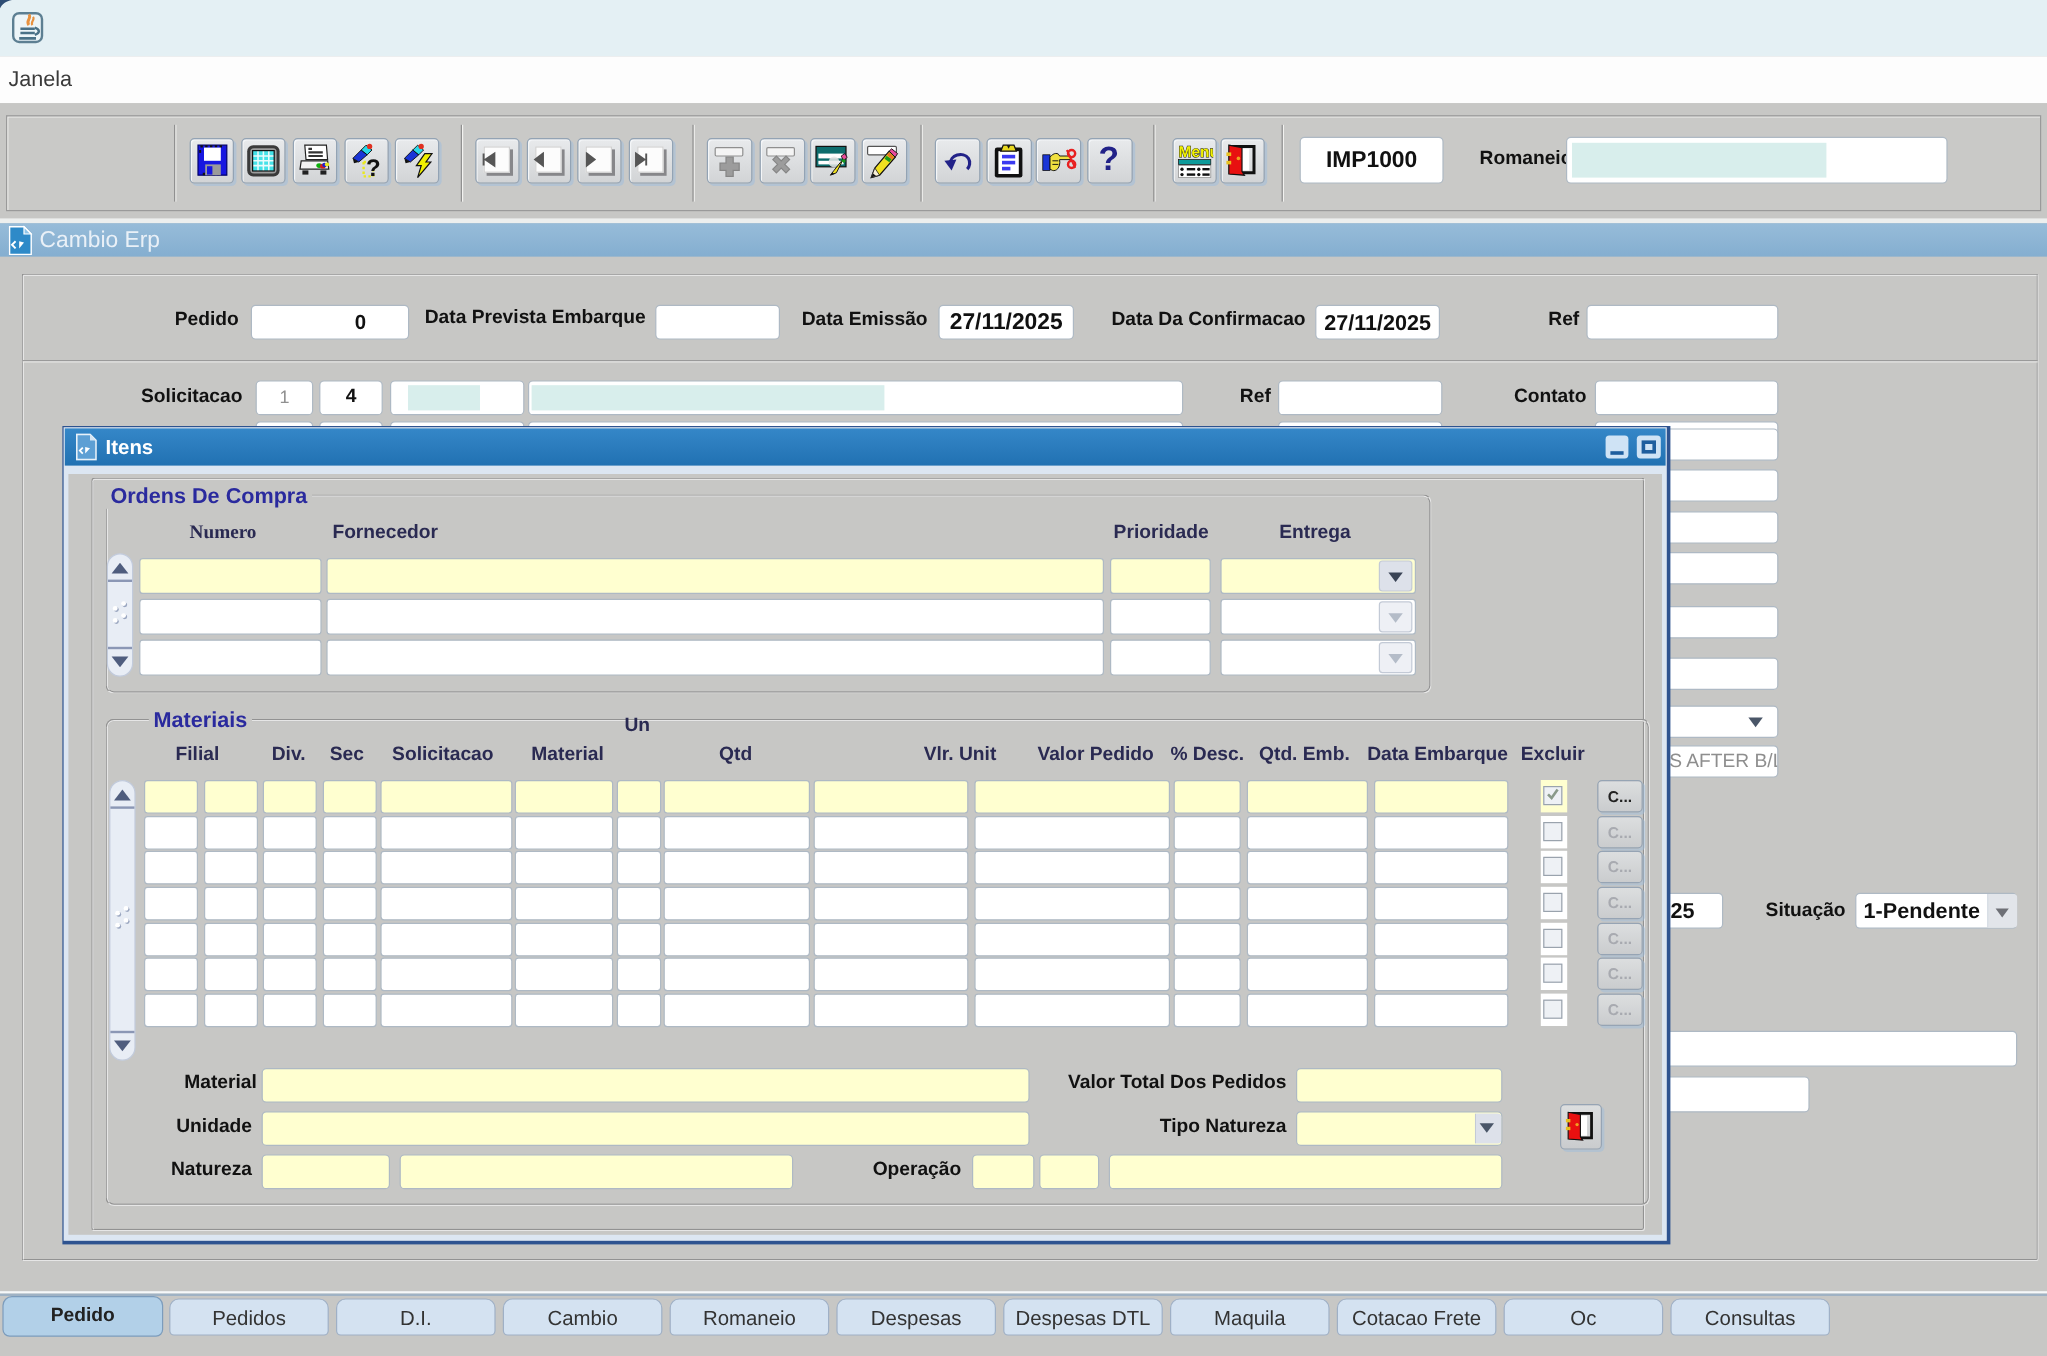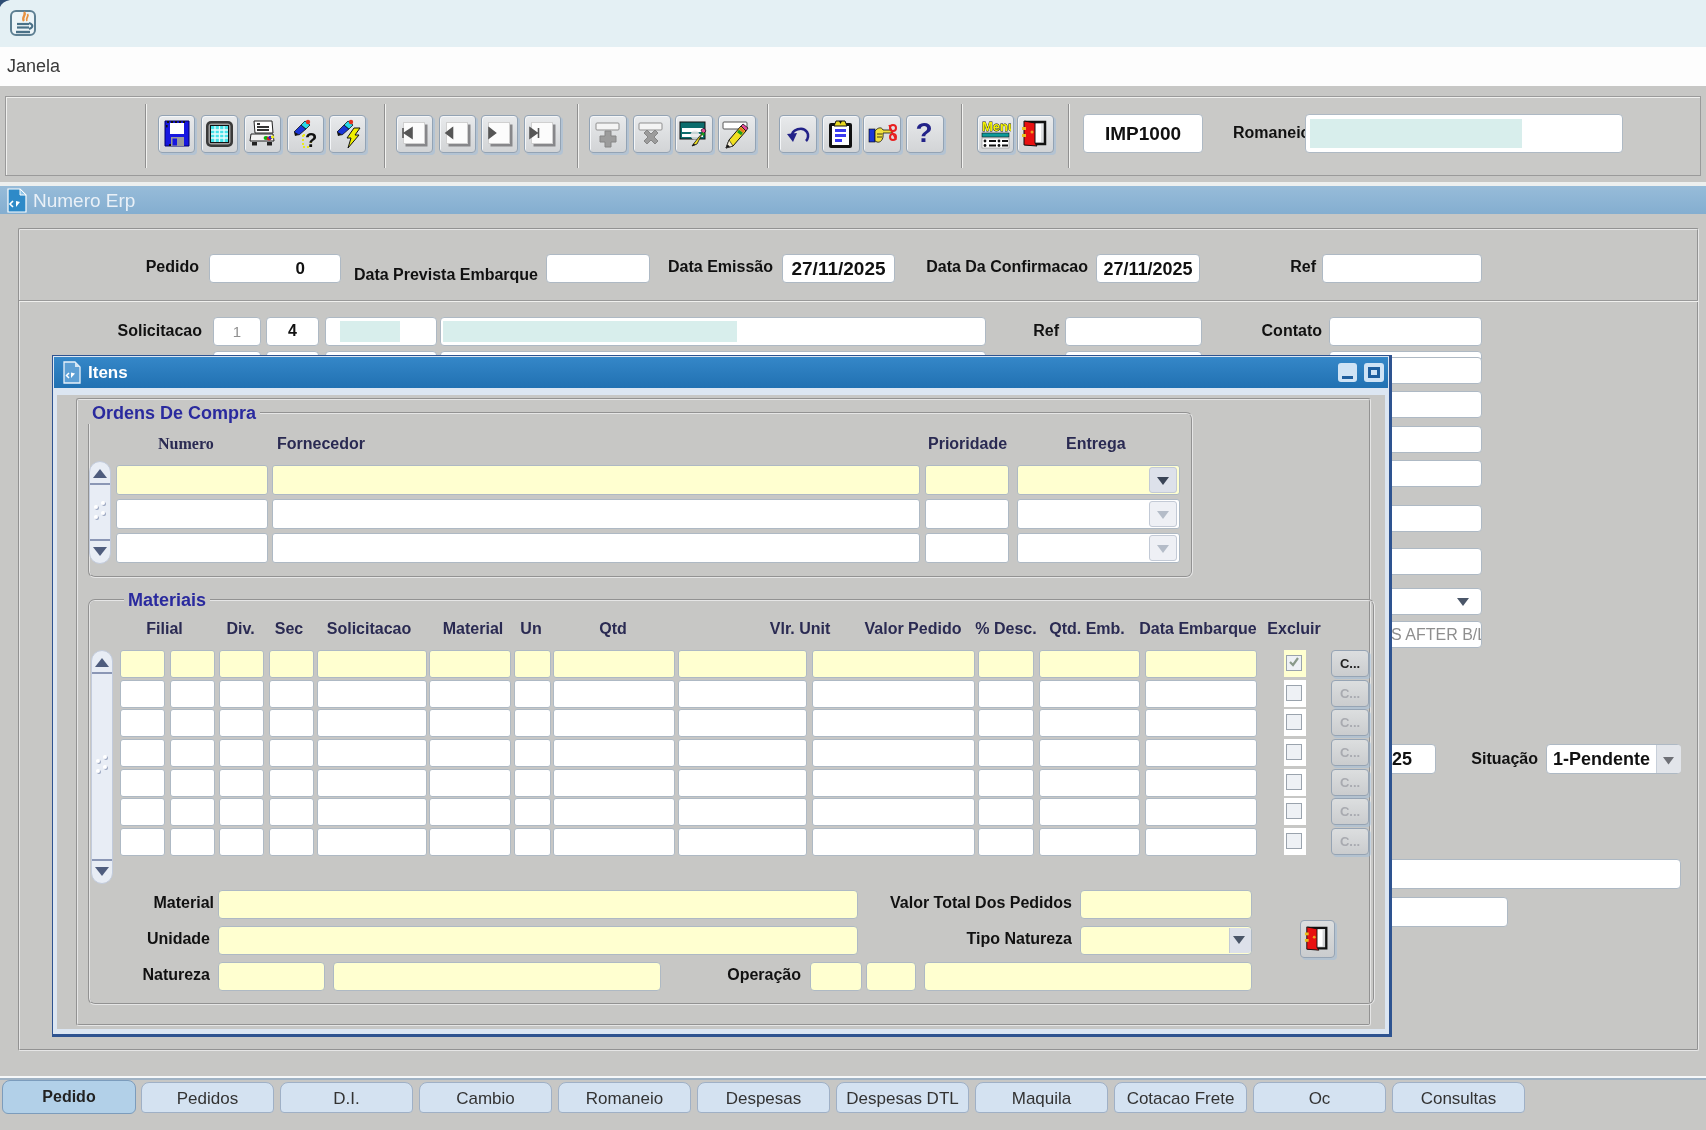--- a/index.html
+++ b/index.html
@@ -209,28 +209,28 @@
 <div class="tf" style="left:1305px;top:114px;width:318px;height:39px;"></div>
 <div class="a" style="left:1310px;top:119px;width:212px;height:29px;background:#d8eeec;"></div>
 <div class="a" style="left:0;top:182px;width:1706px;height:4px;background:#edefee;"></div>
 <div class="a" style="left:0;top:186px;width:1706px;height:28px;background:linear-gradient(180deg,#97bcd9,#84aed0);"></div>
 <svg style="left:7px;top:188px" width="20" height="25" viewBox="0 0 20 25">
 <path d="M1 1 L13 1 L19 7 L19 24 L1 24 Z" fill="#2e8ac8" stroke="#fff" stroke-width="1.2"></path>
 <path d="M13 1 L13 7 L19 7 Z" fill="#8ec4e8" stroke="#fff" stroke-width="1"></path>
 <path d="M6 13 L3 16 L6 19" stroke="#fff" stroke-width="1.6" fill="none"></path>
 <path d="M9 19 L13 14 L9 13 Z" fill="#fff"></path>
 </svg>
-<div class="a" style="left:33px;top:190px;font-size:19px;color:#e9f0f7;">Numero Erp</div>
+<div class="a" style="left:33px;top:190px;font-size:19px;color:#e9f0f7;">Cambio Erp</div>
 <div class="a" style="left:0;top:214px;width:1706px;height:862px;background:#c7c7c5;"></div>
 <div class="groove" style="left:18px;top:228px;width:1681px;height:823px;border-radius:2px;"></div>
 <div class="a" style="left:19px;top:300px;width:1679px;height:1px;background:#9a9a9a;box-shadow:0 1px 0 #f0f0ee;"></div>
 <div class="lbl" style="right:1507px;top:258px;">Pedido</div>
 <div class="tf" style="left:209px;top:254px;width:132px;height:29px;"></div>
 <div class="a val" style="left:209px;top:259px;width:96px;text-align:right;">0</div>
-<div class="lbl" style="right:1168px;top:266px;">Data Prevista Embarque</div>
+<div class="lbl" style="right:1168px;top:256px;">Data Prevista Embarque</div>
 <div class="tf" style="left:546px;top:254px;width:104px;height:29px;"></div>
 <div class="lbl" style="right:933px;top:258px;">Data Emissão</div>
 <div class="tf" style="left:782px;top:254px;width:113px;height:29px;"></div>
 <div class="a" style="left:782px;top:258px;width:113px;text-align:center;font-weight:bold;font-size:19px;color:#111;">27/11/2025</div>
 <div class="lbl" style="right:618px;top:258px;">Data Da Confirmacao</div>
 <div class="tf" style="left:1096px;top:254px;width:104px;height:29px;"></div>
 <div class="a" style="left:1096px;top:259px;width:104px;text-align:center;font-weight:bold;font-size:18px;color:#111;">27/11/2025</div>
 <div class="lbl" style="right:390px;top:258px;">Ref</div>
 <div class="tf" style="left:1322px;top:254px;width:160px;height:29px;"></div>
 <div class="lbl" style="right:1504px;top:322px;">Solicitacao</div>
@@ -335,21 +335,21 @@
 <svg style="left:1155px;top:542px" width="16" height="13">
     <path d="M2 3 L14 3 L8 11 Z" fill="#b4bcc8"></path>
   </svg>
 <div class="groove" style="left:88px;top:599px;width:1287px;height:406px;"></div>
 <div class="gtitle" style="left:124px;top:590px;">Materiais</div>
 <div class="hdr" style="left:164.5px;top:620px;transform:translateX(-50%);">Filial</div>
 <div class="hdr" style="left:240.5px;top:620px;transform:translateX(-50%);">Div.</div>
 <div class="hdr" style="left:289px;top:620px;transform:translateX(-50%);">Sec</div>
 <div class="hdr" style="left:369px;top:620px;transform:translateX(-50%);">Solicitacao</div>
 <div class="hdr" style="left:473px;top:620px;transform:translateX(-50%);">Material</div>
-<div class="hdr" style="left:531px;top:620px;transform:translateX(-50%);">Un</div>
+<div class="hdr" style="left:531px;top:596px;transform:translateX(-50%);">Un</div>
 <div class="hdr" style="left:613px;top:620px;transform:translateX(-50%);">Qtd</div>
 <div class="hdr" style="left:800px;top:620px;transform:translateX(-50%);">Vlr. Unit</div>
 <div class="hdr" style="left:913px;top:620px;transform:translateX(-50%);">Valor Pedido</div>
 <div class="hdr" style="left:1006px;top:620px;transform:translateX(-50%);">% Desc.</div>
 <div class="hdr" style="left:1087px;top:620px;transform:translateX(-50%);">Qtd. Emb.</div>
 <div class="hdr" style="left:1198px;top:620px;transform:translateX(-50%);">Data Embarque</div>
 <div class="hdr" style="left:1294px;top:620px;transform:translateX(-50%);">Excluir</div>
 <div class="a" style="left:91px;top:650px;width:22px;height:234px;background:#e8edf5;border:1px solid #c2cbdc;border-radius:11px;box-sizing:border-box;"></div>
 <svg style="left:94px;top:657px" width="16" height="11">
     <path d="M8 1 L15 10 L1 10 Z" fill="#4f5d7e"></path>

